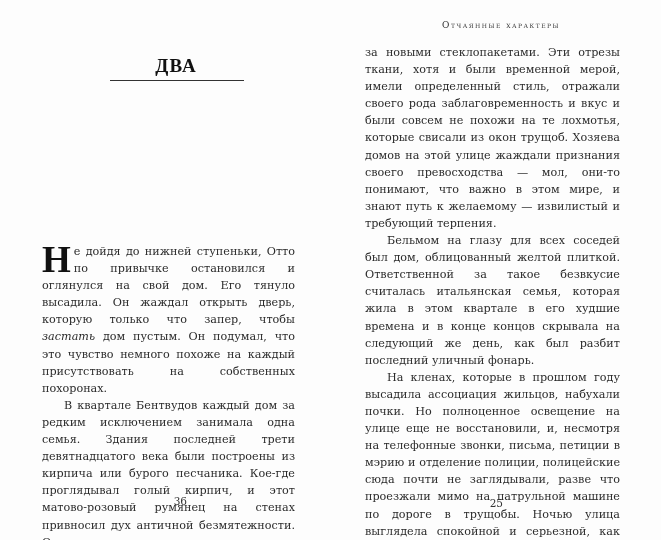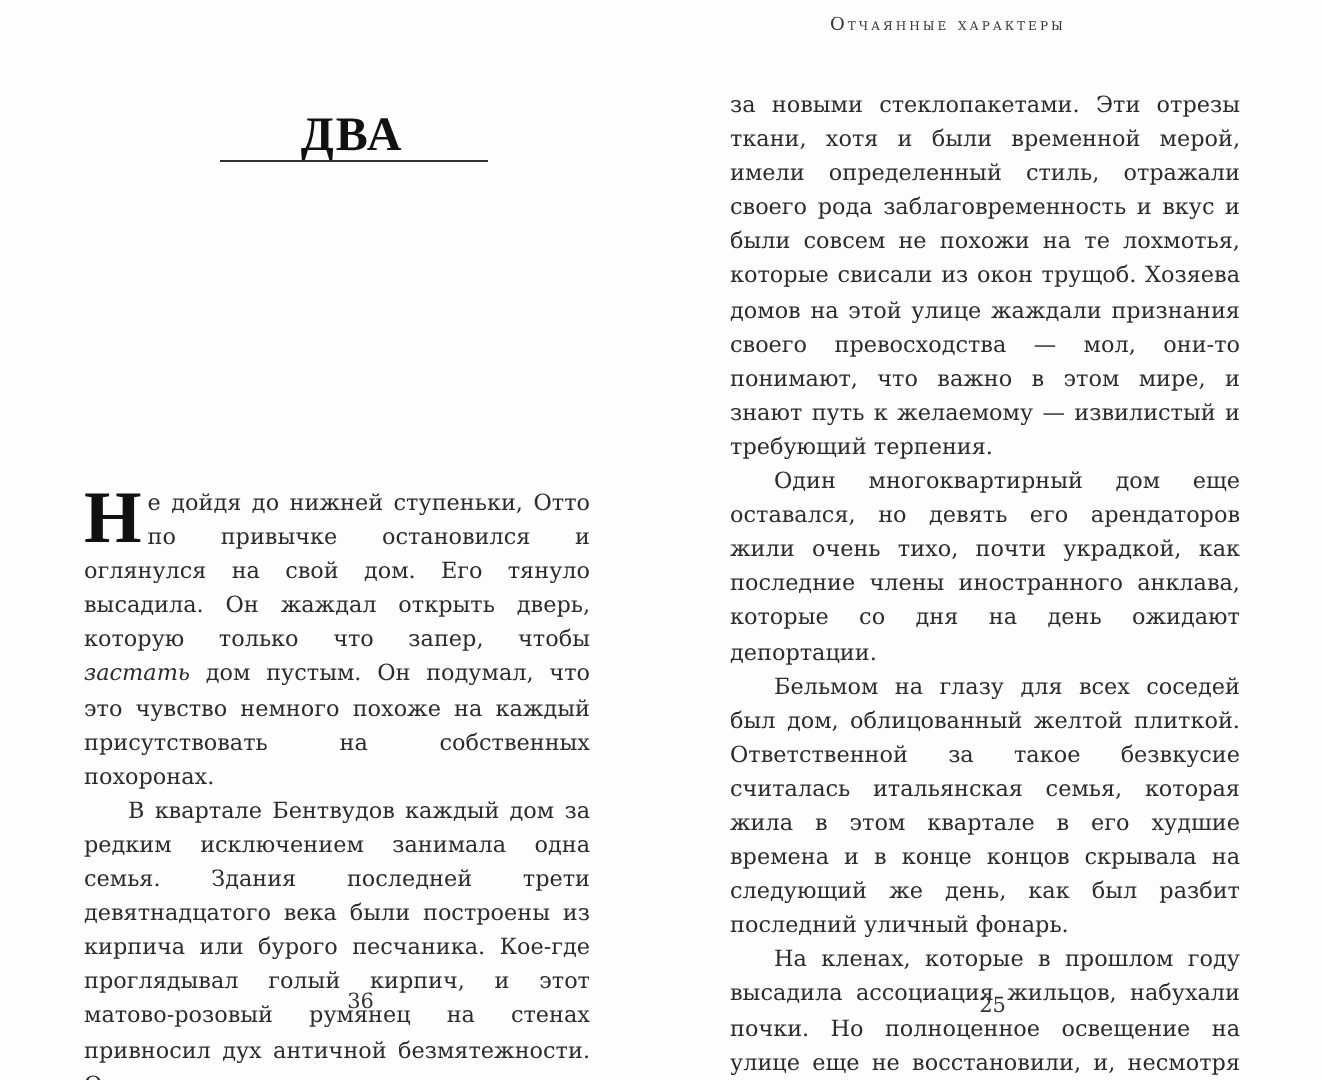--- a/index.html
+++ b/index.html
@@ -5,37 +5,37 @@
   html, body { margin:0; padding:0; }
   body {
     width:661px; height:540px; background:#fdfdfd; position:relative; overflow:hidden;
     font-family:"DejaVu Serif", serif; color:#2a2a2a;
   }
   .page { position:absolute; top:0; height:540px; }
   .page-left { left:0; width:330px; }
   .page-right { left:330px; width:331px; }
   .chapter-title {
     position:absolute; left:108px; width:136px; top:55px; text-align:center;
-    font-family:"Liberation Serif", serif; font-weight:bold; font-size:24px; letter-spacing:1px; color:#111;
+    font-family:"Liberation Serif", serif; font-weight:bold; font-size:19px; letter-spacing:1px; color:#111;
   }
   .chapter-rule { position:absolute; left:110px; width:134px; top:80px; height:0; border-top:1px solid #333; }
   .text-block {
     position:absolute; font-size:11.2px; line-height:17.1px; text-align:justify; color:#2b2b2b;
   }
   .left-text { left:42px; top:243px; width:253px; }
   .right-text { left:365px; top:44px; width:255px; }
   .text-block p { margin:0; text-indent:22px; }
   .text-block p.noindent { text-indent:0; }
   .text-block p.first { text-indent:0; }
   .dropcap {
     float:left; font-family:"Liberation Serif", serif; font-weight:bold; font-size:37px; line-height:30px;
     margin:2px 3px 0 0; color:#111;
   }
   .running-head {
-    position:absolute; left:415px; top:8px; width:145px; text-align:left;
+    position:absolute; left:415px; top:20px; width:145px; text-align:right;
     font-size:9px; letter-spacing:1.5px; font-variant:small-caps; color:#333;
   }
   .page-num { position:absolute; font-size:10.5px; color:#333; text-align:right; width:30px; }
   .pn-left { left:157px; top:495px; }
   .pn-right { left:473px; top:497px; }
   em { }
 </style>
 </head>
 <body>
 
@@ -46,17 +46,16 @@
     <p class="first"><span class="dropcap">Н</span><span>е дойдя до нижней ступеньки, Отто по привычке остановился и оглянулся на свой дом. Его тянуло высадила. Он жаждал открыть дверь, которую только что запер, чтобы </span><em>застать</em><span> дом пустым. Он подумал, что это чувство немного похоже на каждый присутствовать на собственных похоронах.</span></p>
     <p>В квартале Бентвудов каждый дом за редким исключением занимала одна семья. Здания последней трети девятнадцатого века были построены из кирпича или бурого песчаника. Кое-где проглядывал голый кирпич, и этот матово-розовый румянец на стенах привносил дух античной безмятежности. Окна гостиных выходили на улицу, в большинстве — белели жалюзи. В тех домах, где хозяева пока не могли их себе позволить, ткань скрывала от посторонних глаз жизнь</p>
   </div>
   <div class="page-num pn-left">36</div>
 </div>
 
 <div class="page page-right"></div>
 <div class="running-head">Отчаянные характеры</div>
 <div class="text-block right-text">
   <p class="noindent">за новыми стеклопакетами. Эти отрезы ткани, хотя и были временной мерой, имели определенный стиль, отражали своего рода заблаговременность и вкус и были совсем не похожи на те лохмотья, которые свисали из окон трущоб. Хозяева домов на этой улице жаждали признания своего превосходства — мол, они-то понимают, что важно в этом мире, и знают путь к желаемому — извилистый и требующий терпения.</p>
-  <p>Один многоквартирный дом еще оставался, но девять его арендаторов жили очень тихо, почти украдкой, как последние члены иностранного анклава, которые со дня на день ожидают депортации.</p>
   <p>Бельмом на глазу для всех соседей был дом, облицованный желтой плиткой. Ответственной за такое безвкусие считалась итальянская семья, которая жила в этом квартале в его худшие времена и в конце концов скрывала на следующий же день, как был разбит последний уличный фонарь.</p>
   <p>На кленах, которые в прошлом году высадила ассоциация жильцов, набухали почки. Но полноценное освещение на улице еще не восстановили, и, несмотря на телефонные звонки, письма, петиции в мэрию и отделение полиции, полицейские сюда почти не заглядывали, разве что проезжали мимо на патрульной машине по дороге в трущобы. Ночью улица выглядела спокойной и серьезной, как будто пыталась стать лучше в темноте.</p>
 </div>
 <div class="page-num pn-right">25</div>
 
 </body></html>

